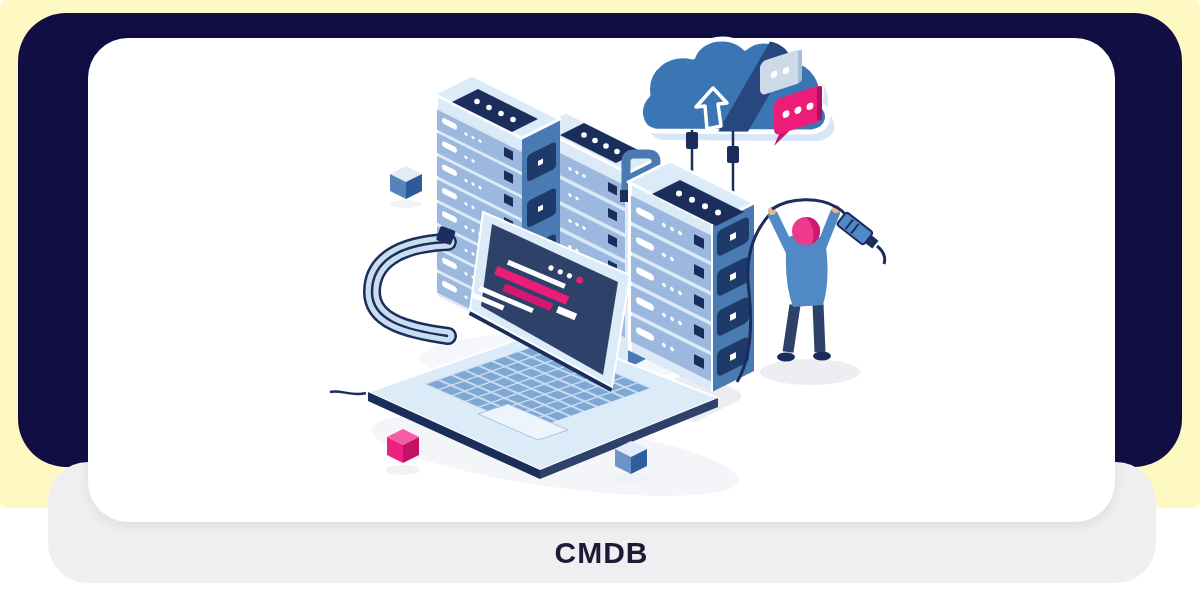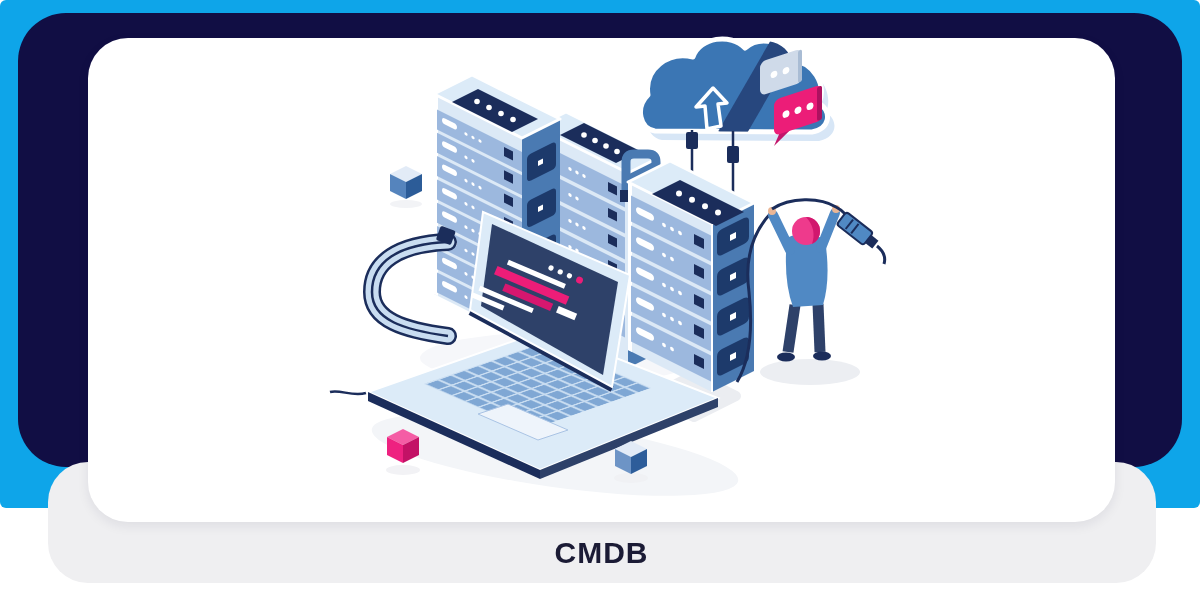--- a/index.html
+++ b/index.html
@@ -1,17 +1,17 @@
 <!DOCTYPE html>
 <html><head>
 <meta charset="utf-8">
 <style>
   html,body{margin:0;padding:0;background:#ffffff;width:1200px;height:600px;overflow:hidden;
     font-family:"Liberation Sans", sans-serif;}
-  .stage{position:relative;width:1200px;height:508px;background:#0ea5e9;border-radius:6px;}
+  .stage{position:relative;width:1200px;height:508px;background:#fef9c3;border-radius:6px;}
   .frame{position:absolute;left:18px;top:13px;width:1164px;height:454px;border-radius:48px;background:#110e44;}
   .footer{position:absolute;left:48px;top:462px;width:1108px;height:121px;border-radius:40px;background:#efeff1;}
   .card{position:absolute;left:88px;top:38px;width:1027px;height:484px;border-radius:40px;background:#ffffff;
     box-shadow:0 4px 12px rgba(20,20,60,0.08);}
   .caption{position:absolute;left:88px;top:522px;width:1027px;height:61px;display:flex;align-items:center;justify-content:center;
     font-weight:bold;font-size:30px;letter-spacing:1px;color:#1b1b35;}
   svg.illu{position:absolute;left:0;top:0;width:1200px;height:600px;pointer-events:none;}
 </style>
 </head>
 <body>

